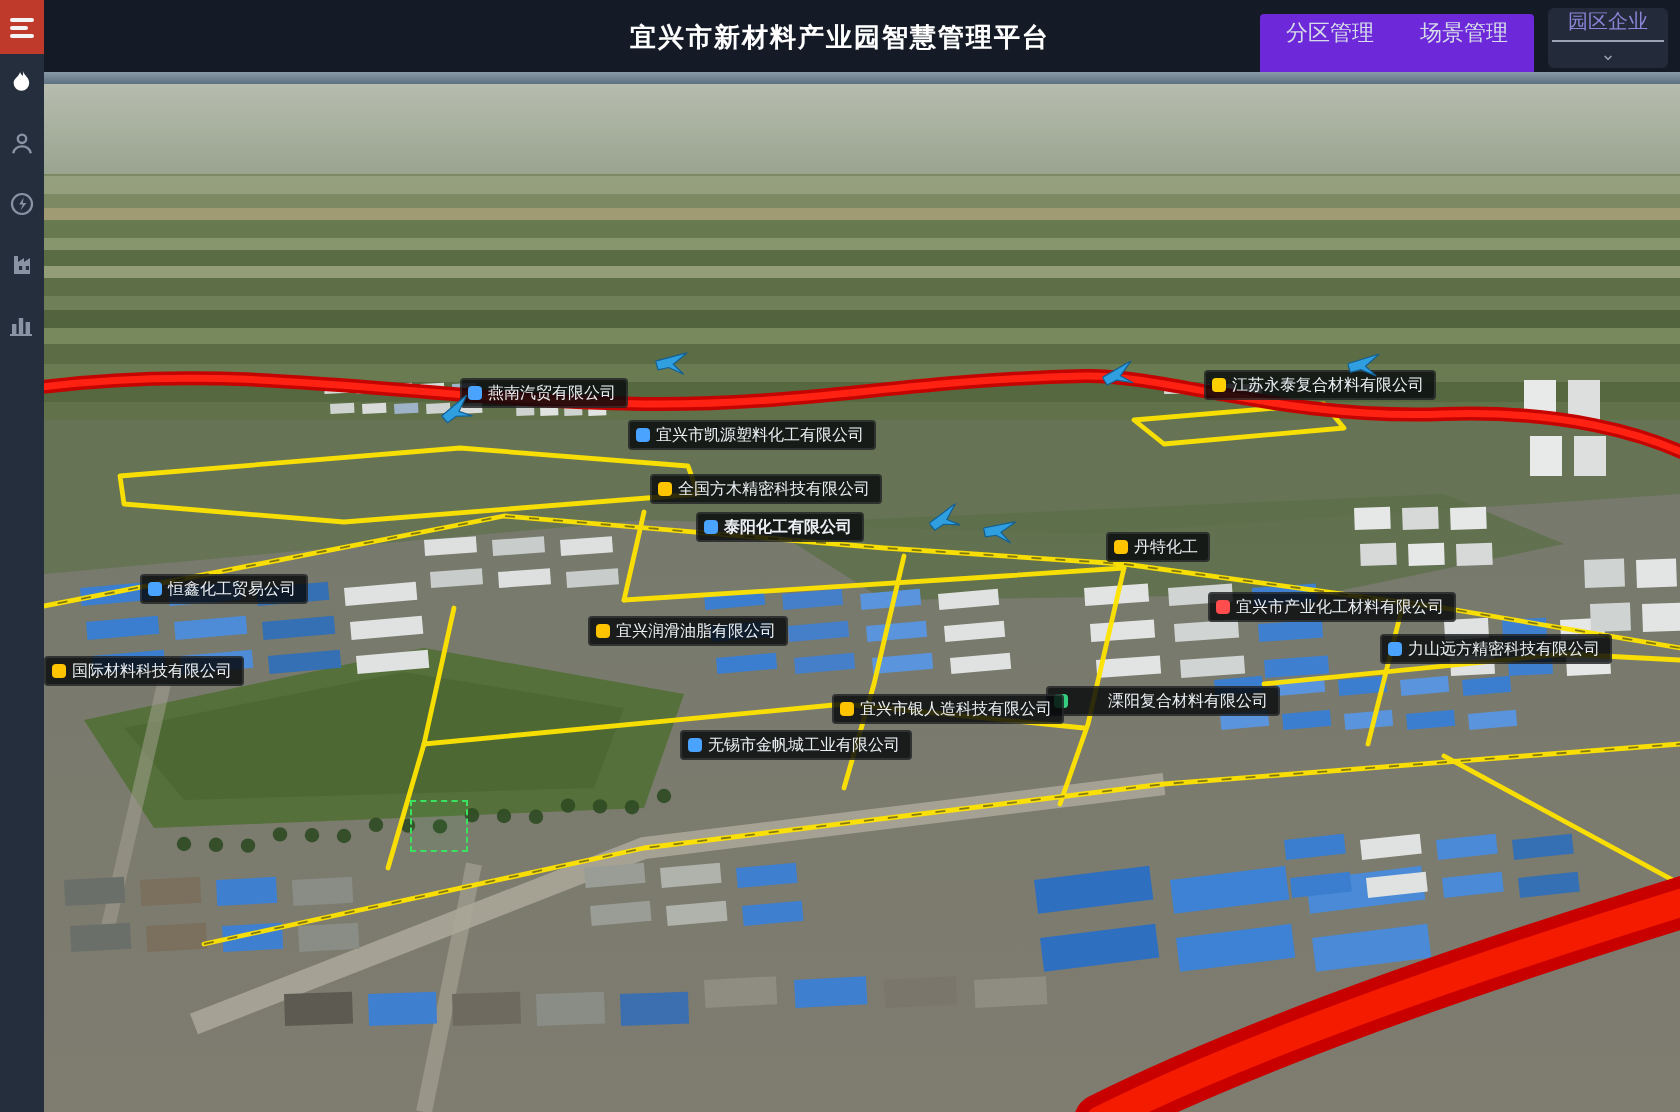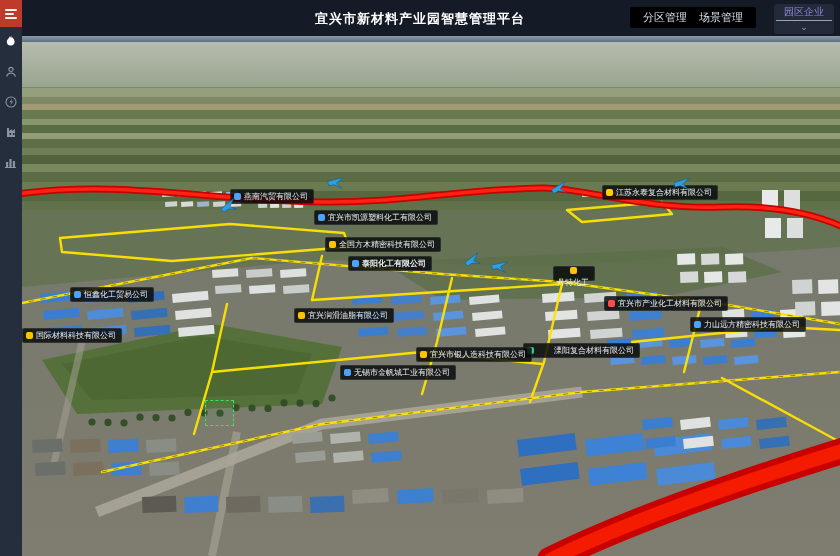--- a/index.html
+++ b/index.html
@@ -7,24 +7,24 @@
        font-family:"Liberation Sans",sans-serif;-webkit-font-smoothing:antialiased;}
 
   
   .header{position:absolute;left:0;top:0;width:840px;height:36px;background:#141a26;z-index:30;}
   .hdr-divider{position:absolute;left:0;top:36px;width:840px;height:6px;z-index:30;
                background:linear-gradient(#8a9aa6,#5d7080);}
   .datetime{position:absolute;left:30px;top:4px;color:#e8edf4;font-size:10px;line-height:14px;}
   .datetime .time{margin-left:14px;}
   .title{position:absolute;left:0;right:0;top:10px;text-align:center;color:#ffffff;
          font-size:13px;font-weight:bold;letter-spacing:1px;}
-  .hdr-btn{position:absolute;top:7px;height:21px;line-height:21px;padding:0 13px;background:#000000;
+  .hdr-btn{position:absolute;top:7px;height:34px;line-height:21px;padding:0 13px;background:#6d28d9;
            color:#d5dbe8;font-size:11px;border-radius:2px;cursor:pointer;}
   .hdr-btn.b0{right:140px;}
-  .hdr-btn.b1{right:84px;}
+  .hdr-btn.b1{right:73px;}
   .hdr-drop{position:absolute;right:6px;top:4px;width:60px;background:#232b3b;border-radius:3px;
             text-align:center;cursor:pointer;z-index:31;}
   .hdr-drop .lbl{color:#8d85d8;font-size:10px;line-height:14px;padding-top:1px;}
   .hdr-drop .line{height:1px;background:#9aa4b5;margin:1px 2px;}
   .hdr-drop .chev{color:#9aa4b5;font-size:9px;line-height:11px;height:12px;}
 
   
   .sidebar{position:absolute;left:0;top:0;width:22px;height:556px;background:#242e3c;z-index:40;}
   .side-burger{width:22px;height:27px;background:#bf3a2b;display:flex;flex-direction:column;
                justify-content:center;align-items:center;gap:2px;cursor:pointer;}
@@ -333,21 +333,21 @@
       <span>宜兴市凯源塑料化工有限公司</span>
     </div>
     <div class="chip" style="left: 325px; top: 237px;">
       <span class="dot" style="background: rgb(255, 196, 0);"></span>
       <span>全国方木精密科技有限公司</span>
     </div>
     <div class="chip" style="left: 348px; top: 256px; font-weight: bold;">
       <span class="dot" style="background: rgb(74, 163, 255);"></span>
       <span>泰阳化工有限公司</span>
     </div>
-    <div class="chip" style="left: 553px; top: 266px; flex-direction: column;">
+    <div class="chip" style="left: 553px; top: 266px;">
       <span class="dot" style="background: rgb(255, 196, 0);"></span>
       <span>丹特化工</span>
     </div>
     <div class="chip" style="left: 590px; top: 185px; margin-left: 12px;">
       <span class="dot" style="background: rgb(255, 208, 0);"></span>
       <span>江苏永泰复合材料有限公司</span>
     </div>
     <div class="chip" style="left: 40px; top: 287px; margin-left: 30px;">
       <span class="dot" style="background: rgb(74, 163, 255);"></span>
       <span>恒鑫化工贸易公司</span>

